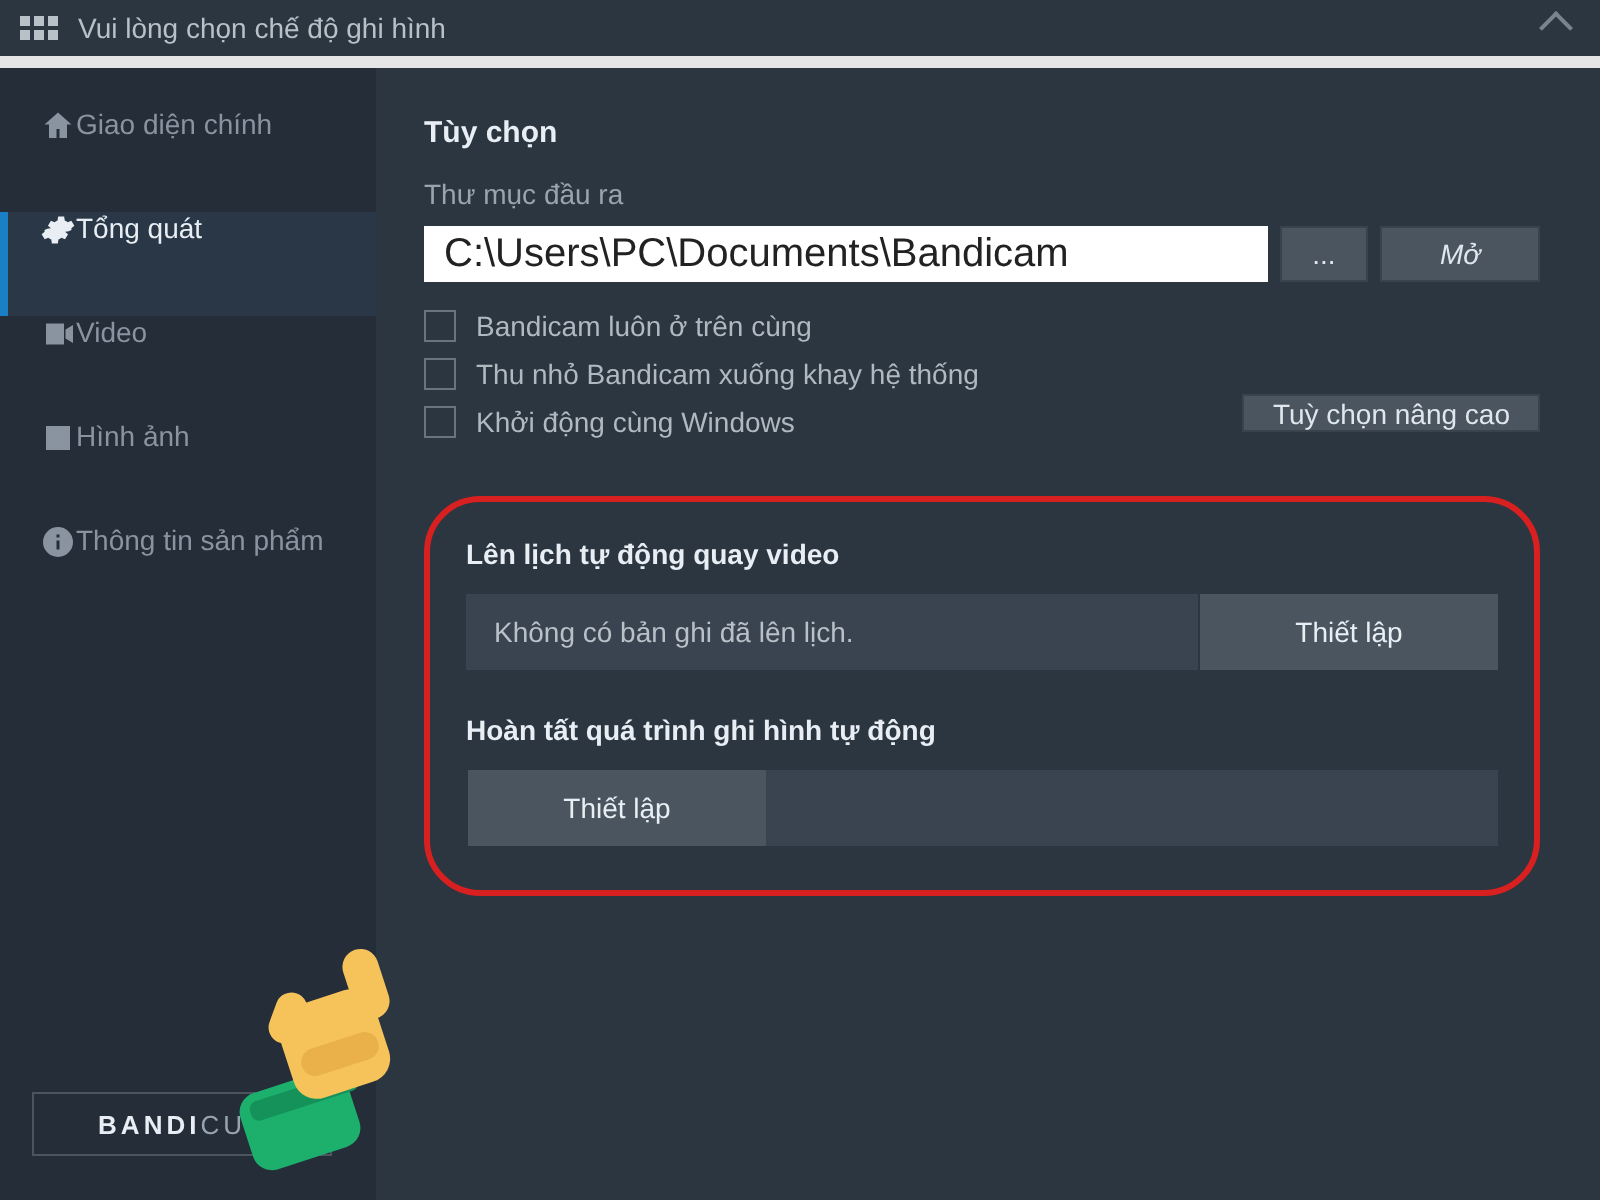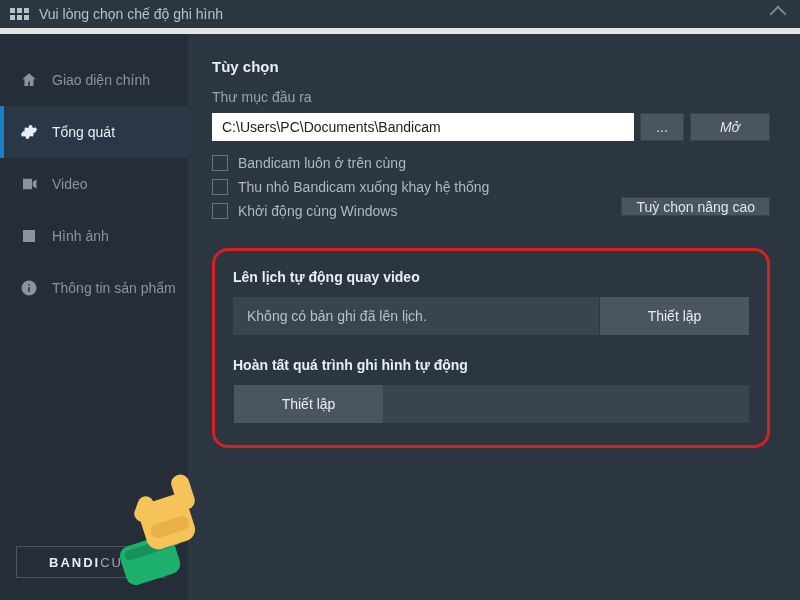--- a/index.html
+++ b/index.html
@@ -45,26 +45,25 @@
   height: calc(100% - 34px);
 }
 .sidebar {
   width: 188px;
   background: #242d38;
   padding-top: 20px;
   position: relative;
 }
 .sidebar-item {
   display: flex;
-  align-items: center;
+  align-items: flex-start;
   height: 52px;
   padding-left: 20px;
   color: #8a94a0;
   cursor: pointer;
-  gap: 14px;
 }
 .sidebar-item.active {
   background: #2a3746;
   color: #e8eef4;
   position: relative;
 }
 .sidebar-item.active::before {
   content: "";
   position: absolute;
   left: 0; top: 0; bottom: 0;
@@ -96,21 +95,21 @@
   display: flex;
   gap: 6px;
   margin-bottom: 14px;
 }
 .path-input {
   flex: 1;
   background: #fff;
   color: #222;
   border: none;
   padding: 5px 10px;
-  font-size: 14px;
+  font-size: 20px;
   height: 28px;
 }
 .btn {
   background: #4a5560;
   border: 1px solid #3a434c;
   color: #e0e6ec;
   padding: 0 14px;
   height: 28px;
   font-size: 14px;
   cursor: pointer;
@@ -137,21 +136,21 @@
   justify-content: flex-end;
   margin-top: -30px;
   margin-bottom: 10px;
 }
 .adv-btn {
   padding: 0 14px;
   height: 19px;
 }
 .highlight-box {
   border: 3px solid #d92020;
-  border-radius: 16px;
+  border-radius: 28px;
   padding: 18px 18px 22px 18px;
   margin-top: 32px;
 }
 .sub-section {
   margin-bottom: 22px;
 }
 .sub-section:last-child { margin-bottom: 0; }
 .sub-title {
   color: #e8eef4;
   font-weight: 600;

